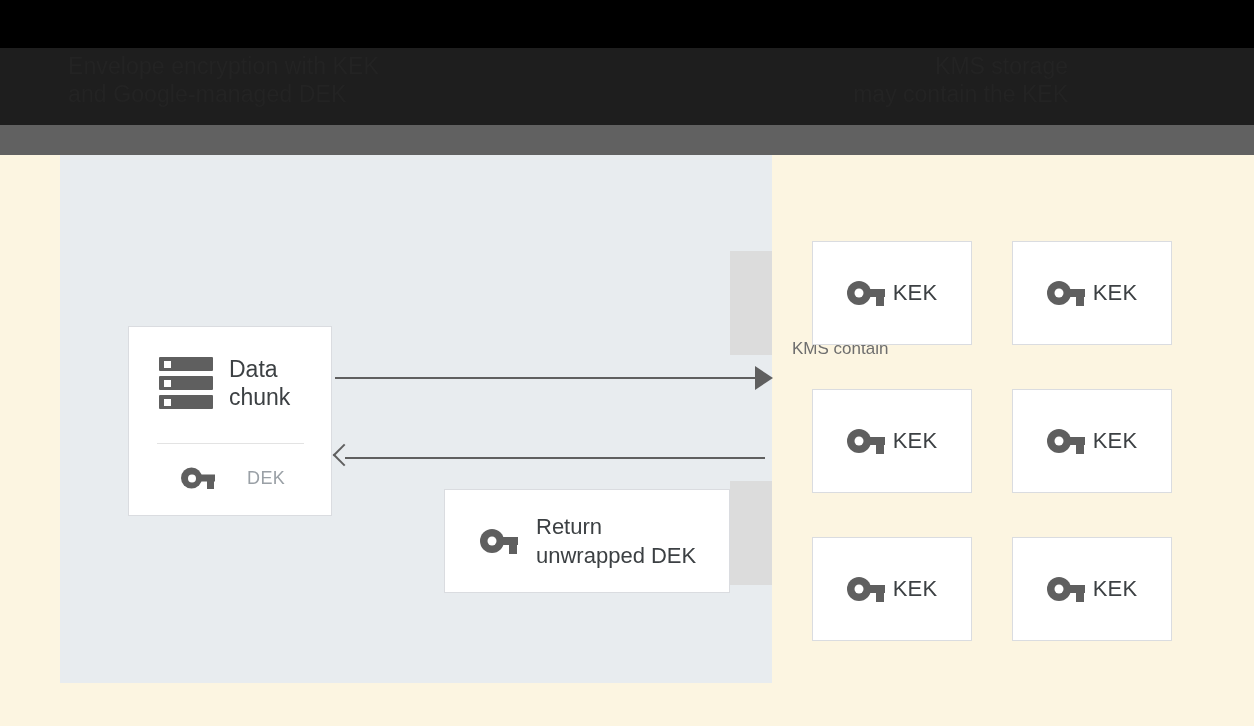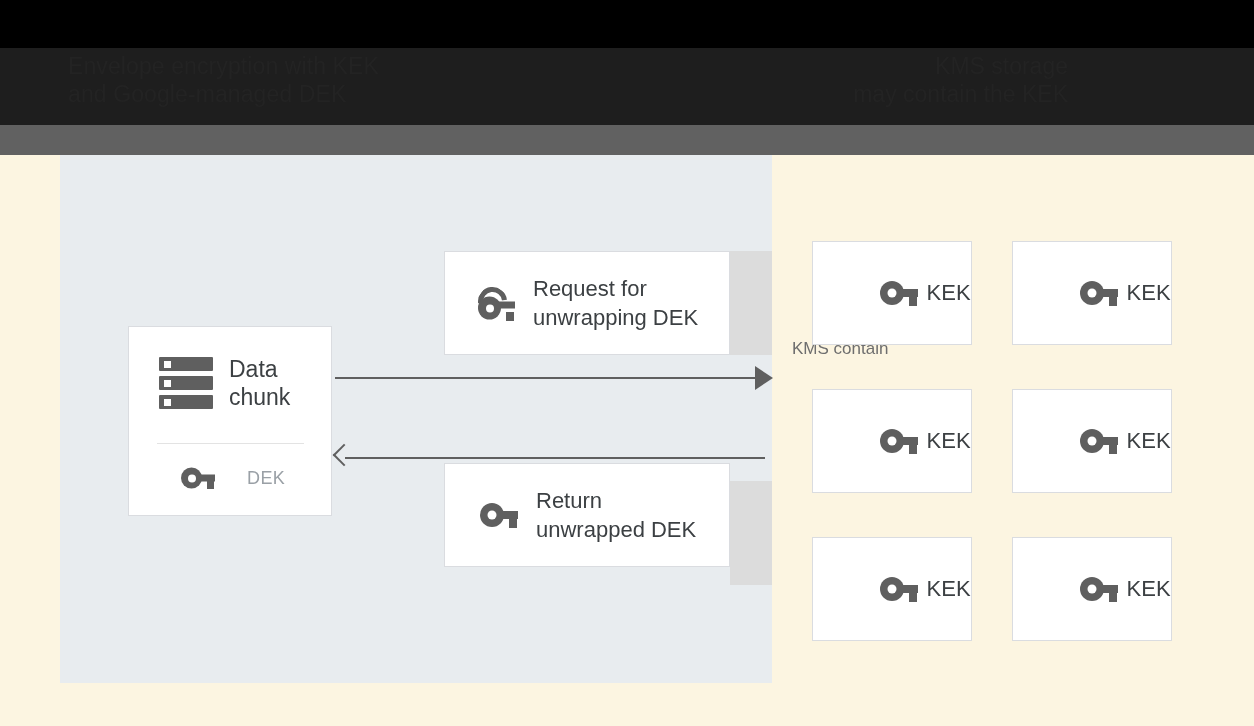--- a/index.html
+++ b/index.html
@@ -209,21 +209,21 @@
     padding-left: 32px;
   }
   .msg-text {
     color: #3C4043;
     font-size: 22px;
     line-height: 29px;
     white-space: pre-line;
   }
   .card-request { left: 444px; top: 96px; }
   .band-request { left: 730px; top: 96px; width: 42px; }
-  .card-return  { left: 444px; top: 308px; padding-left: 35px; }
+  .card-return  { left: 444px; top: 334px; padding-left: 35px; }
   .band-return  { left: 730px; top: 326px; width: 42px; }
 
   
   .arrow-line {
     position: absolute;
     height: 2px;
     background: #5F5F5F;
   }
   .arrow-right {
     left: 335px; top: 222px; width: 430px;
@@ -258,21 +258,21 @@
     grid-template-rows: 104px 104px 104px;
     column-gap: 40px;
     row-gap: 44px;
   }
   .kek-card {
     background: #ffffff;
     border: 1px solid #DADCE0;
     box-sizing: border-box;
     display: flex;
     align-items: center;
-    justify-content: flex-end;
+    justify-content: center;
     gap: 8px;
   }
   .kek-label {
     color: #3C4043;
     font-size: 22px;
     letter-spacing: .2px;
   }
 </style>
 <style>.key .bow::after{width:var(--hole,8px);height:var(--hole,8px);}</style></head>
 <body>
@@ -310,30 +310,20 @@
       <span class="icon key" style="width:34px;height:24px;">
         <span class="bow" style="left: 0px; width: 21px; height: 21px; --hole: 8px;"></span>
         <span class="shaft" style="left:17px;width:17px;height:7px;"></span>
         <span class="tooth" style="left:26px;top:calc(50% + 3px);width:7px;height:8px;"></span>
       </span>
       <span class="dc-dek">DEK</span>
     </div>
   </div>
 
   <div class="msg-shadowband band-request"></div>
-  <div class="msg-card card-request">
-    <span class="icon key" style="width:38px;height:32px;">
-      <span class="wrap" style="left:1px;top:0px;width:19px;height:19px;border-width:5px;"></span>
-      <span class="bow" style="left: 1px; top: calc(50% + 5px); width: 23px; height: 23px; --hole: 8px;"></span>
-      <span class="shaft" style="left:19px;top:calc(50% + 2px);width:19px;height:7px;"></span>
-      <span class="tooth" style="left:29px;top:calc(50% + 9px);width:8px;height:9px;"></span>
-    </span>
-    <span class="msg-text">Request for
-unwrapping DEK</span>
-  </div>
 
   <div class="msg-shadowband band-return"></div>
   <div class="msg-card card-return">
     <span class="icon key" style="width:38px;height:26px;">
       <span class="bow" style="left: 0px; width: 24px; height: 24px; --hole: 9px;"></span>
       <span class="shaft" style="left:19px;width:19px;height:8px;"></span>
       <span class="tooth" style="left:29px;top:calc(50% + 4px);width:8px;height:9px;"></span>
     </span>
     <span class="msg-text">Return
 unwrapped DEK</span>

